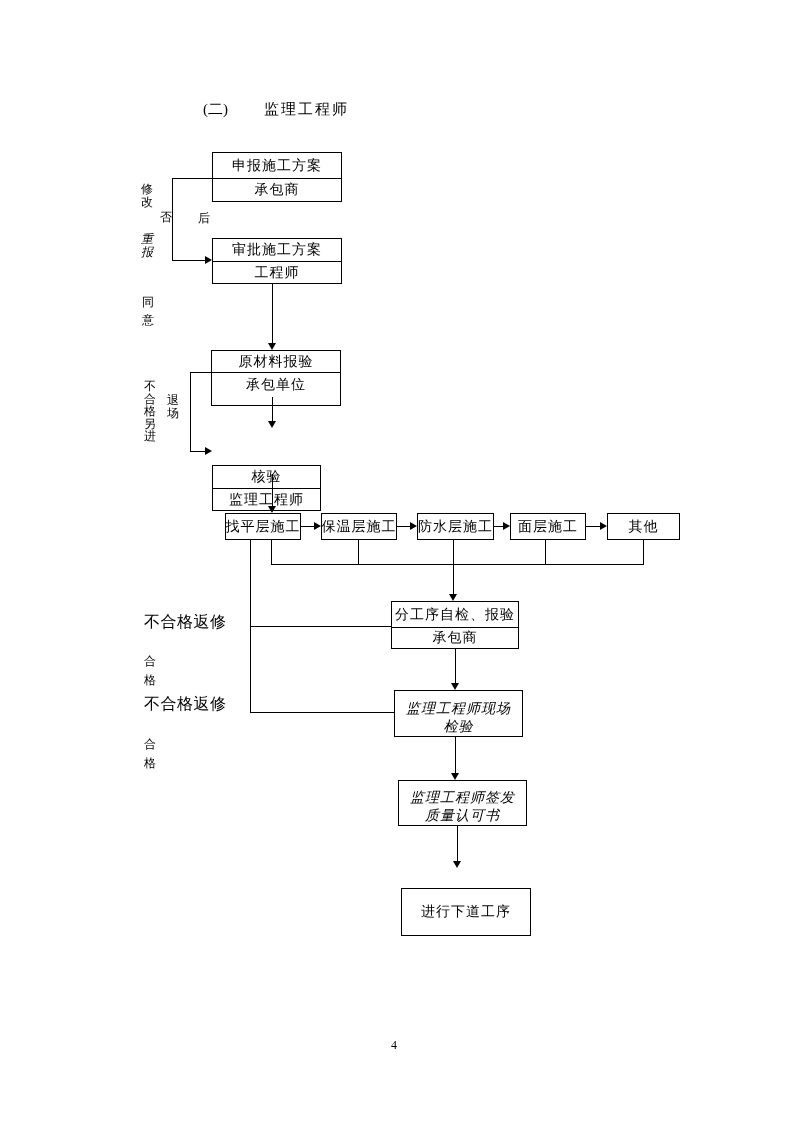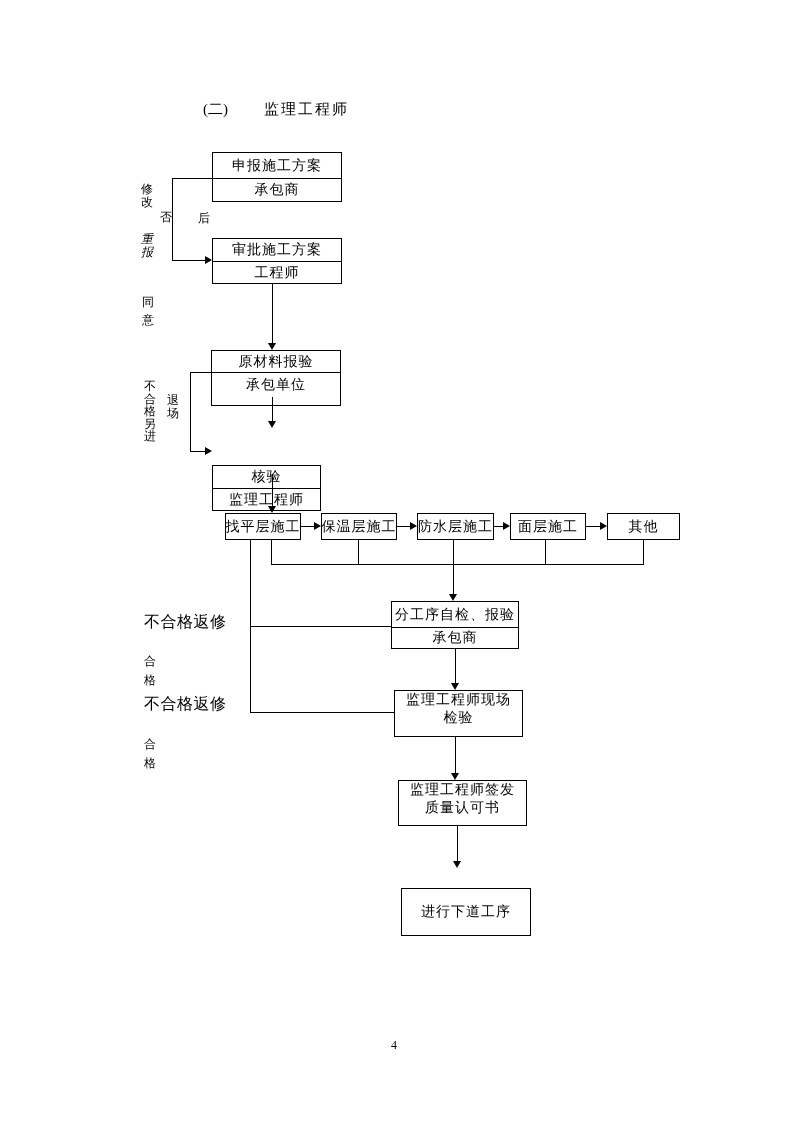--- a/index.html
+++ b/index.html
@@ -13,21 +13,21 @@
 
   .title { position:absolute; left:203px; top:100px; font-size:15px; white-space:nowrap; }
   .title .prefix { margin-right:36px; }
   .title .text { letter-spacing:2px; }
 
   
   .fbox { position:absolute; border:1px solid #000; background:#fff; font-size:14px; letter-spacing:1px; }
   .fbox .row { display:flex; align-items:center; justify-content:center; white-space:nowrap; }
   .fbox.divided .r1 { border-bottom:1px solid #000; }
   .fbox.single { display:flex; align-items:center; justify-content:center; white-space:nowrap; }
-  .fbox.twoline { display:flex; flex-direction:column; align-items:center; justify-content:flex-start; }
+  .fbox.twoline { display:flex; flex-direction:column; align-items:center; justify-content:flex-end;font-style:italic; }
 
   
   .hline { position:absolute; height:1px; background:#000; }
   .vline { position:absolute; width:1px; background:#000; }
   .arr-d { position:absolute; width:0; height:0; border-left:4px solid transparent; border-right:4px solid transparent; border-top:7px solid #000; }
   .arr-r { position:absolute; width:0; height:0; border-top:4px solid transparent; border-bottom:4px solid transparent; border-left:7px solid #000; }
 
   
   .vlabel { position:absolute; width:14px; font-size:12px; text-align:center; line-height:13px; }
   .hlabel { position:absolute; font-size:16px; white-space:nowrap; letter-spacing:0.5px; }

